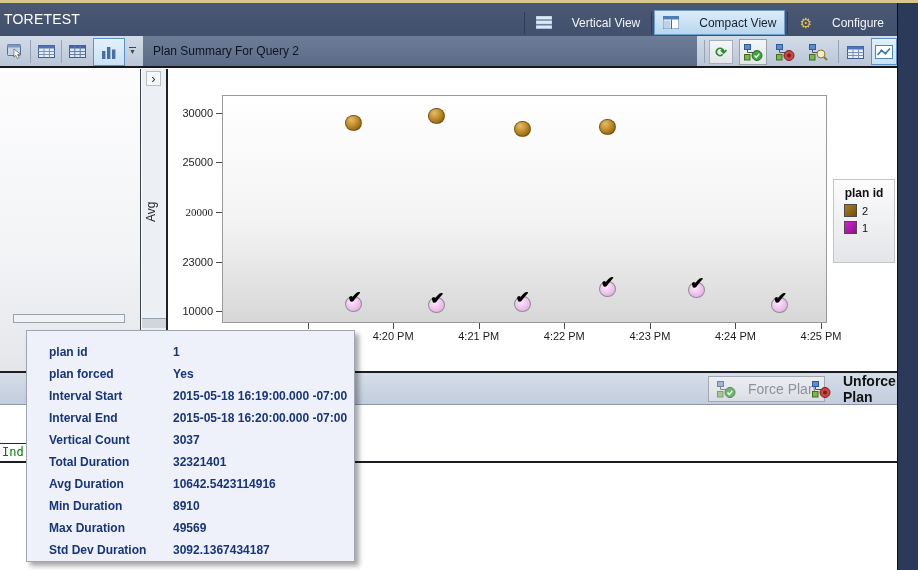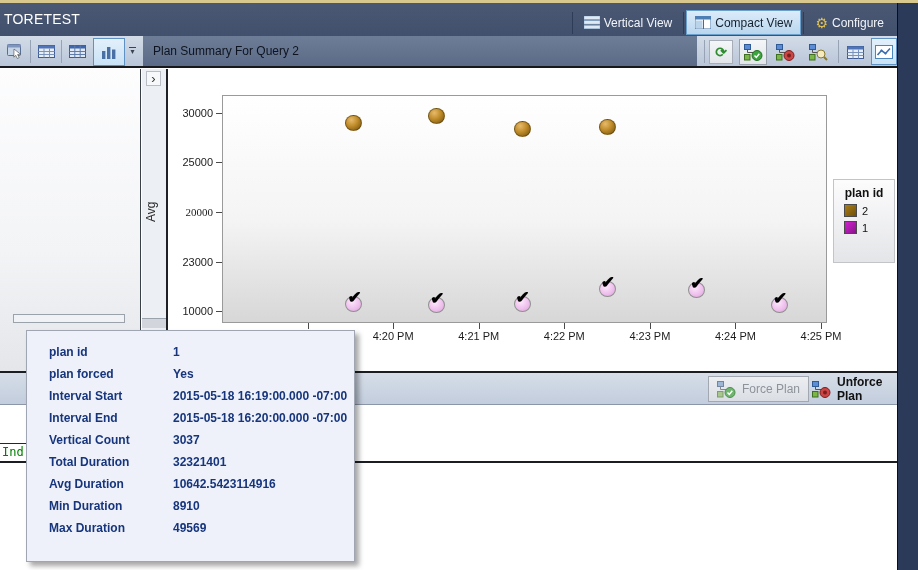--- a/index.html
+++ b/index.html
@@ -7,21 +7,21 @@
     position:relative;width:918px;height:570px;overflow:hidden;
     font-family:"Liberation Sans",sans-serif;background:#fff;
     -webkit-font-smoothing:antialiased;
   }
   .abs{position:absolute;}
 
   
   .top-accent{left:0;top:0;width:918px;height:3px;background:#d9c88e;border-bottom:1px solid #8a7a4a;}
   .title-bar{left:0;top:3px;width:918px;height:33px;background:linear-gradient(#4a5874,#41506c);}
   .window-title{left:4px;top:0;height:33px;line-height:33px;color:#fff;font-size:14px;letter-spacing:.2px;}
-  .tb-btn{display:flex;align-items:center;gap:4px;height:25px;padding:0 8px;color:#f2f5fa;font-size:12px;
+  .tb-btn{display:flex;align-items:center;gap:20px;height:25px;padding:0 8px;color:#f2f5fa;font-size:12px;
           background:transparent;border:1px solid transparent;box-sizing:border-box;cursor:default;justify-content:space-between;}
   .tb-btn.selected{background:linear-gradient(#dcecfa,#b9d6ee);border:1px solid #6ba0cc;color:#15202e;}
   .tb-group{right:25px;top:7px;display:flex;align-items:center;}
   .tb-sep{width:1px;height:22px;background:#2f3c58;margin:0 2px;}
 
   .overflow-btn{width:16px;height:22px;background:linear-gradient(#eef1f6,#d7dde6);border:1px solid #8b93a2;
                 display:flex;flex-direction:column;align-items:center;justify-content:center;box-sizing:border-box;}
   .overflow-btn .bar{width:7px;height:0;border-top:1px solid #3c4350;margin-bottom:1px;}
   .overflow-btn .car{font-size:8px;line-height:6px;color:#3c4350;}
 
@@ -67,21 +67,21 @@
   .pt .chk{position:absolute;left:1px;top:-8px;font-size:17px;font-weight:bold;color:#000;line-height:17px;}
 
   .legend{left:833px;top:179px;width:62px;height:84px;background:linear-gradient(#fcfcfd,#e4e5e8);border:1px solid #c2c4c8;box-sizing:border-box;}
   .legend-title{text-align:center;font-size:12px;font-weight:bold;color:#111;margin-top:6px;}
   .legend-row{display:flex;align-items:center;gap:5px;margin:4px 0 0 10px;}
   .legend-swatch{width:13px;height:13px;border:1px solid #4a4a4a;box-sizing:border-box;}
   .legend-label{font-size:11px;color:#111;}
 
   
   .force-bar{left:0;top:373px;width:897px;height:32px;background:linear-gradient(#d6dde8,#c2cddd);border-bottom:1px solid #8c96a8;box-sizing:border-box;}
-  .fp-btn{position:absolute;top:3px;height:26px;display:flex;align-items:center;gap:6px;padding:0 8px;font-size:12px;box-sizing:border-box;}
+  .fp-btn{position:absolute;top:3px;height:26px;display:flex;align-items:center;gap:12px;padding:0 8px;font-size:14px;box-sizing:border-box;}
   .fp-btn.disabled{background:linear-gradient(#eceef1,#dadee4);border:1px solid #a3a8b0;color:#8e939b;}
   .fp-btn.flat{border:1px solid transparent;color:#111;}
 
   
   .stub-border{left:0;top:443px;width:27px;height:1px;background:#23262b;}
   .editor-text{left:2px;top:445px;font-family:"DejaVu Sans Mono","Liberation Mono",monospace;font-size:12px;}
   .full-border{left:0;top:461px;width:897px;height:2px;background:#1a1d22;}
 
   
   .navy-strip{left:897px;top:3px;width:21px;height:567px;background:#2b3a58;border-left:1px solid #0d0f14;box-sizing:border-box;}
@@ -411,16 +411,20 @@
           <span class="tt-value">10642.5423114916</span>
         </div>
         <div class="tt-row">
           <span class="tt-label">Min Duration</span>
           <span class="tt-value">8910</span>
         </div>
         <div class="tt-row">
           <span class="tt-label">Max Duration</span>
           <span class="tt-value">49569</span>
         </div>
+        <div class="tt-row">
+          <span class="tt-label">Std Dev Duration</span>
+          <span class="tt-value">3092.1367434187</span>
+        </div>
       </div>
   </div>
 
 </div>
 
 </body></html>

